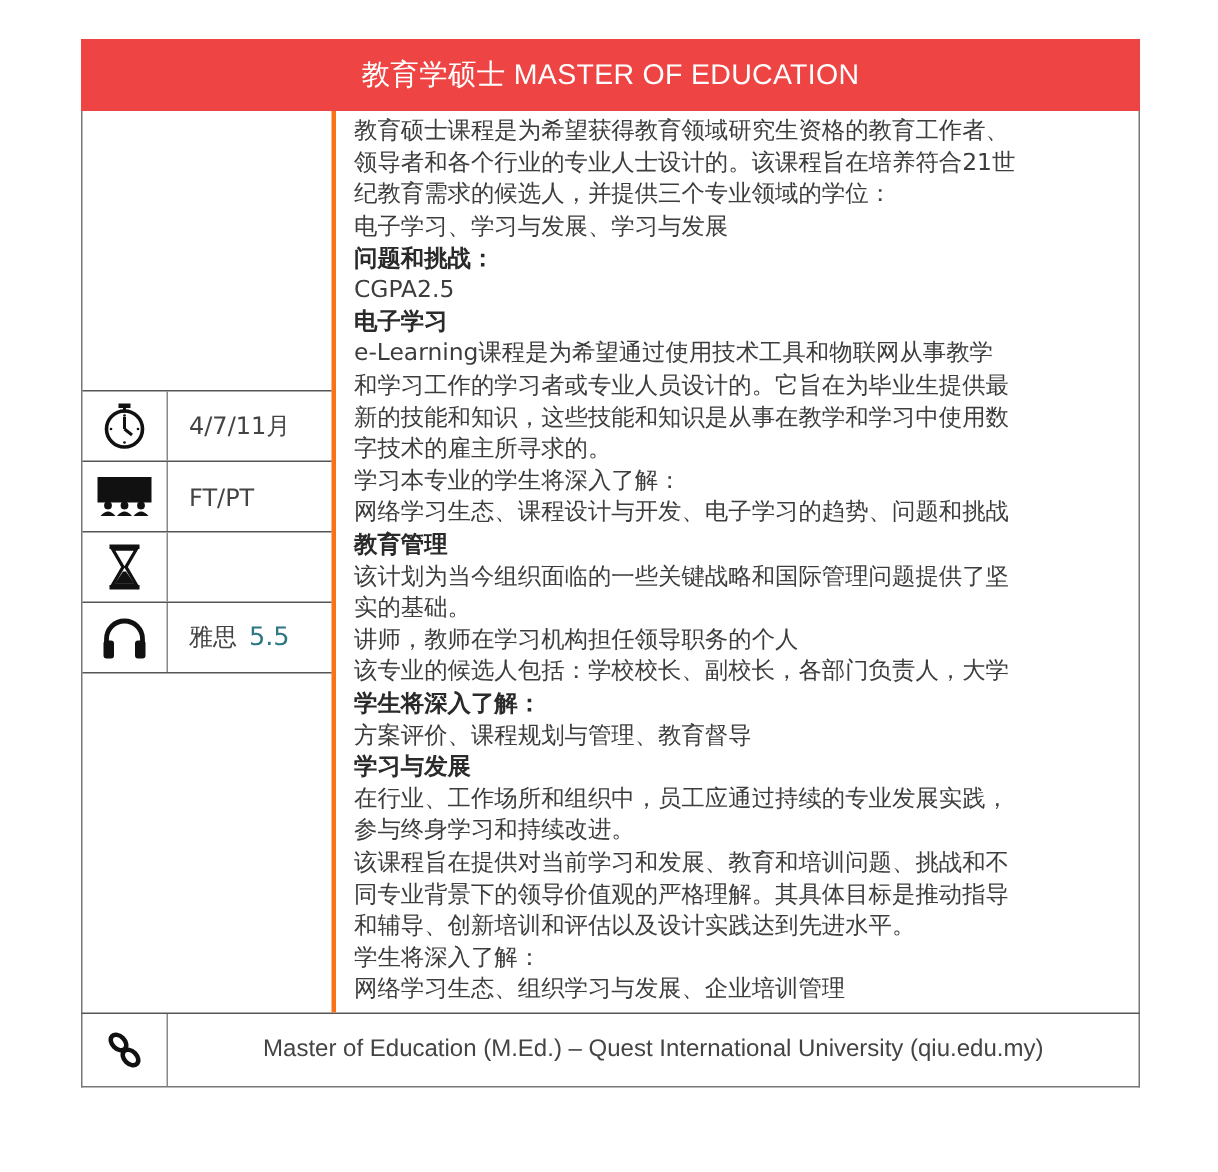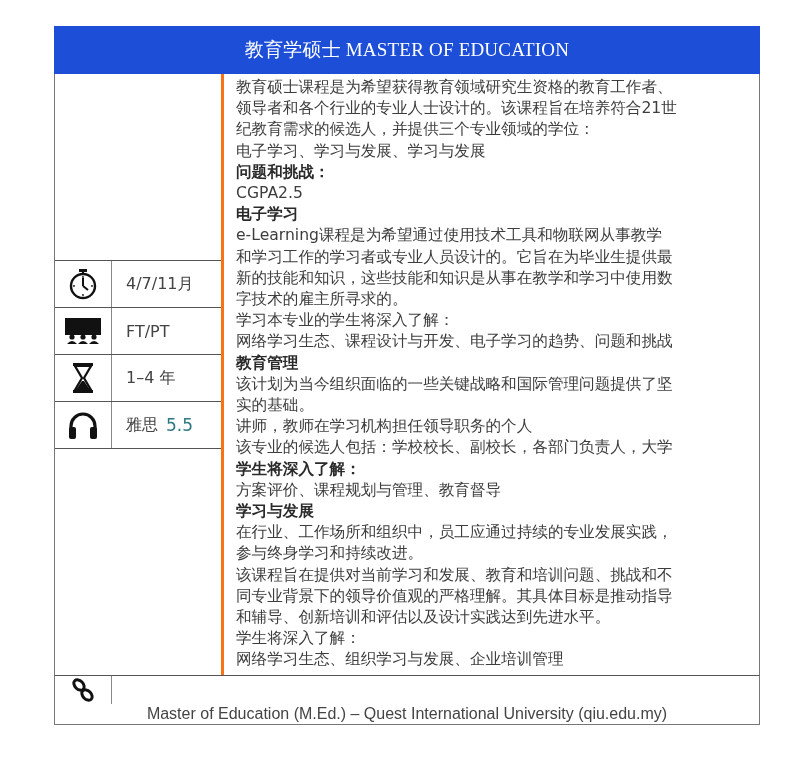--- a/index.html
+++ b/index.html
@@ -1,29 +1,29 @@
 <!DOCTYPE html>
 <html><head>
 <meta charset="utf-8">
 <style>
   html, body { margin: 0; padding: 0; background: #ffffff; }
   body { width: 812px; height: 781px; position: relative; font-family: "DejaVu Sans", "Liberation Sans", sans-serif; color: #3a3a3a; overflow: hidden; }
   .card { position: absolute; left: 54px; top: 26px; width: 706px; }
-  .header { height: 48px; background: #1d4ed8; color: #ffffff; display: flex; align-items: center; justify-content: center; font-size: 19px; letter-spacing: 0.2px; font-family: Liberation Serif, serif; }
+  .header { height: 48px; background: #ef4444; color: #ffffff; display: flex; align-items: center; justify-content: center; font-size: 19px; letter-spacing: 0.2px; font-family: Liberation Sans, sans-serif; }
   .body-row { display: flex; border-left: 1px solid #777; border-right: 1px solid #777; border-bottom: 1px solid #555; }
   .side { width: 166px; border-right: 3px solid #f97316; position: relative; }
   .main { flex: 1; padding: 3px 0 4px 12px; font-size: 15.6px; line-height: 21.2px; color: #3d3d3d; }
   .main .b { font-weight: bold; color: #2a2a2a; }
   .main p { margin: 0; }
   .info-list { position: absolute; left: 0; top: 186px; width: 166px; border-top: 1px solid #555; }
   .info-row { display: flex; height: 46px; border-bottom: 1px solid #555; }
   .info-row .ic { width: 56px; border-right: 1px solid #888; display: flex; align-items: center; justify-content: center; }
   .info-row .val { flex: 1; display: flex; align-items: center; padding-left: 14px; font-size: 16px; color: #444; }
   .info-row .val .accent { color: #2e7882; margin-left: 8px; font-size: 17px; }
-  .footer { display: flex; height: 48px; border-left: 1px solid #777; border-right: 1px solid #777; border-bottom: 1px solid #777; flex-direction: column; }
+  .footer { display: flex; height: 48px; border-left: 1px solid #777; border-right: 1px solid #777; border-bottom: 1px solid #777; }
   .footer .ic { width: 56px; border-right: 1px solid #888; display: flex; align-items: center; justify-content: center; }
   .footer .txt { flex: 1; display: flex; align-items: center; justify-content: center; font-size: 16px; color: #444; font-family: "Liberation Sans", sans-serif; }
   svg { display: block; }
 </style>
 </head>
 <body>
 
 <div class="card">
   <div class="header">
     <span>教育学硕士 MASTER OF EDUCATION</span>
@@ -66,21 +66,20 @@
         </div>
         <div class="info-row">
           <div class="ic">
             <svg width="22" height="32" viewBox="0 0 22 32">
               <rect x="1" y="1" width="20" height="3" fill="#111"></rect>
               <rect x="1" y="28" width="20" height="3" fill="#111"></rect>
               <path d="M3 4 L19 4 L12 16 L19 28 L3 28 L10 16 Z" fill="none" stroke="#111" stroke-width="2.2"></path>
               <path d="M4.5 27 L17.5 27 L12 19 L10 19 Z" fill="#111"></path>
             </svg>
           </div>
-          <div class="val">1–4 年</div>
         </div>
         <div class="info-row">
           <div class="ic">
             <svg width="32" height="30" viewBox="0 0 32 30">
               <path d="M4 20 V16 A12 12 0 0 1 28 16 V20" fill="none" stroke="#111" stroke-width="3.2"></path>
               <rect x="2" y="17" width="7" height="12" rx="2" fill="#111"></rect>
               <rect x="23" y="17" width="7" height="12" rx="2" fill="#111"></rect>
             </svg>
           </div>
           <div class="val">

